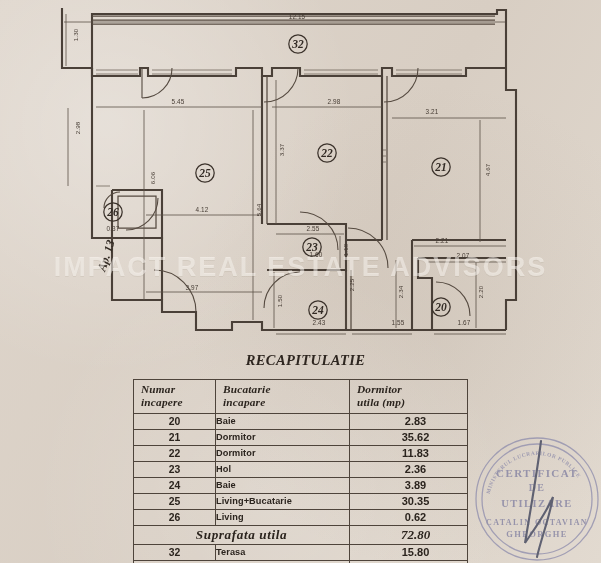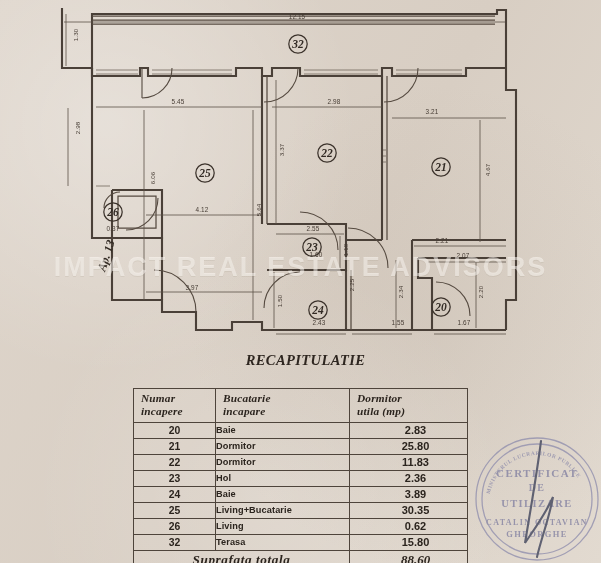--- a/index.html
+++ b/index.html
@@ -97,21 +97,21 @@
   }
   #recap-title {
     text-align: center;
     font-family: "Liberation Serif", serif;
     font-style: italic;
     font-weight: bold;
     font-size: 14.5px;
     color: #2e2620;
     letter-spacing: .4px;
     padding-left: 10px;
-    margin-bottom: 19px;
+    margin-bottom: 10px;
   }
   table#recap-table {
     border-collapse: collapse;
     margin: 0 auto;
     width: 334px;
     table-layout: fixed;
     background: transparent;
   }
   #recap-table td, #recap-table th {
     border: 1px solid #4e443b;
@@ -401,21 +401,21 @@
       </thead>
       <tbody id="recap-body">
           <tr>
             <td class="cell-num">20</td>
             <td class="cell-name">Baie</td>
             <td class="cell-area">2.83</td>
           </tr>
           <tr>
             <td class="cell-num">21</td>
             <td class="cell-name">Dormitor</td>
-            <td class="cell-area">25.80</td>
+            <td class="cell-area">35.62</td>
           </tr>
           <tr>
             <td class="cell-num">22</td>
             <td class="cell-name">Dormitor</td>
             <td class="cell-area">11.83</td>
           </tr>
           <tr>
             <td class="cell-num">23</td>
             <td class="cell-name">Hol</td>
             <td class="cell-area">2.36</td>
@@ -427,20 +427,24 @@
           </tr>
           <tr>
             <td class="cell-num">25</td>
             <td class="cell-name">Living+Bucatarie</td>
             <td class="cell-area">30.35</td>
           </tr>
           <tr>
             <td class="cell-num">26</td>
             <td class="cell-name">Living</td>
             <td class="cell-area">0.62</td>
+          </tr>
+          <tr>
+            <td class="cell-total-label" colspan="2">Suprafata  utila</td>
+            <td class="cell-total-area">72.80</td>
           </tr>
           <tr>
             <td class="cell-num">32</td>
             <td class="cell-name">Terasa</td>
             <td class="cell-area">15.80</td>
           </tr>
           <tr>
             <td class="cell-total-label" colspan="2">Suprafata  totala</td>
             <td class="cell-total-area">88.60</td>
           </tr>

